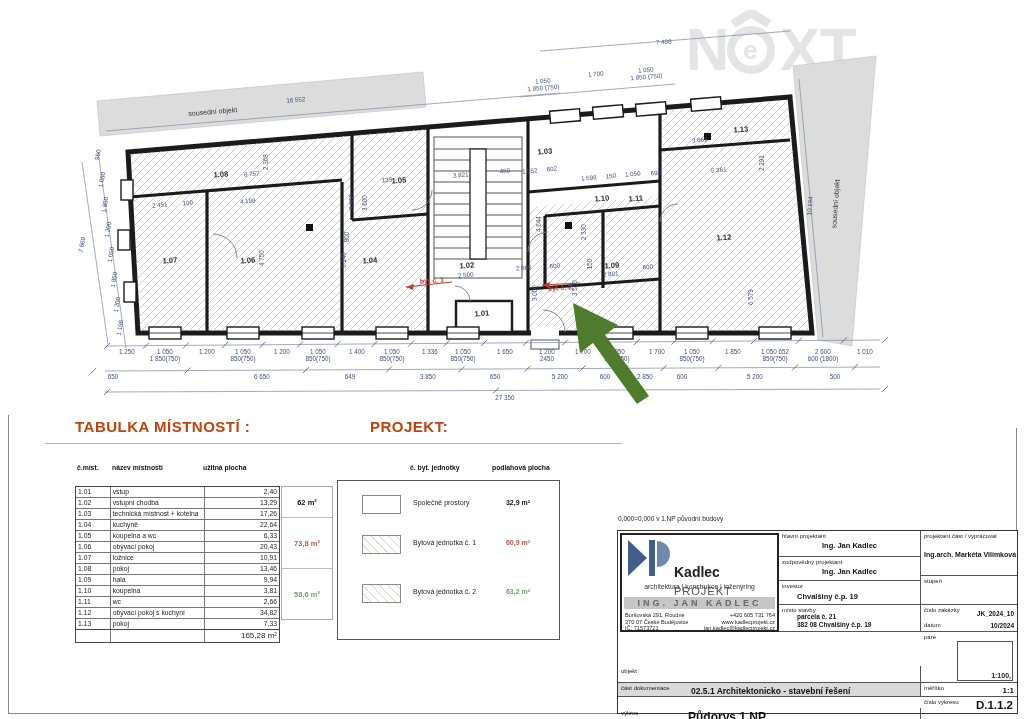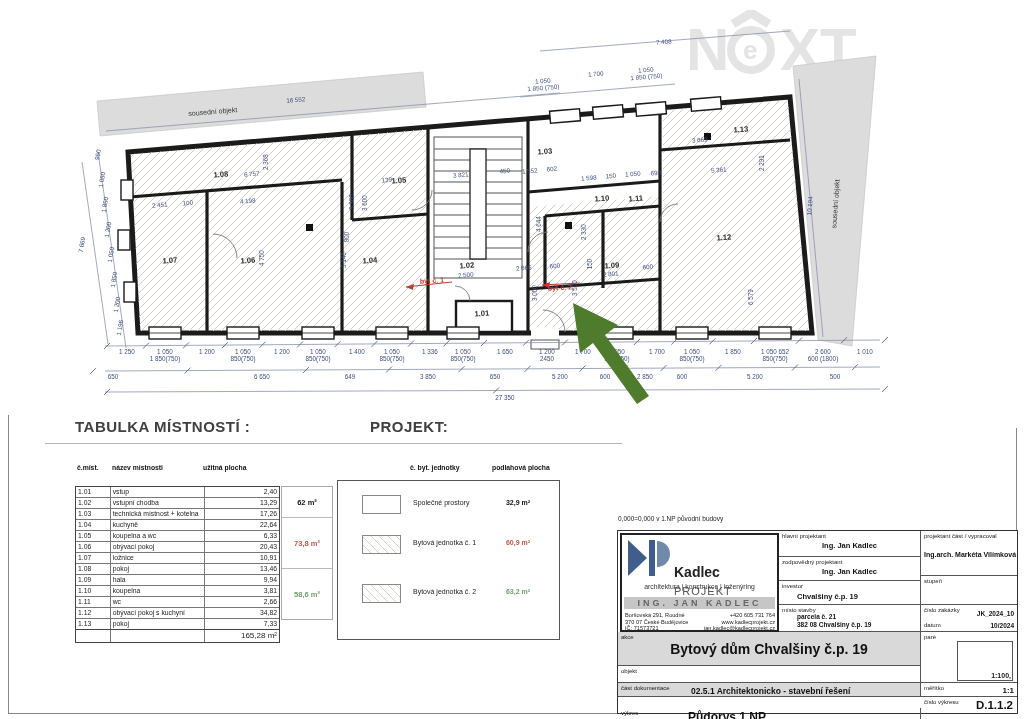--- a/index.html
+++ b/index.html
@@ -1,20 +1,20 @@
 <!DOCTYPE html>
 <html><head>
 <meta charset="utf-8">
 <style>
   html,body{margin:0;padding:0;background:#fff;}
   #sheet{position:relative;width:1024px;height:719px;background:#fff;overflow:hidden;
          font-family:"Liberation Sans",sans-serif;color:#222;}
   .abs{position:absolute;}
   
-  .bigtitle{font-size:15px;font-weight:bold;letter-spacing:.5px;color:#404040;}
+  .bigtitle{font-size:15px;font-weight:bold;letter-spacing:.5px;color:#c2410c;}
   
   #roomtable{position:absolute;left:75px;top:486px;width:203px;border:1px solid #444;}
   .trow{display:flex;height:10px;border-top:1px solid #777;font-size:6.8px;line-height:10px;}
   .trow:first-child{border-top:none;}
   .tc1{width:32px;border-right:1px solid #777;padding-left:2px;}
   .tc2{width:92px;border-right:1px solid #777;padding-left:2px;}
   .tc3{width:73px;text-align:right;padding-right:2px;}
   .totrow{display:flex;height:12px;border-top:1px solid #444;font-size:8px;line-height:12px;}
   .thead{position:absolute;font-size:6.8px;font-weight:bold;color:#111;}
   
@@ -490,24 +490,20 @@
     <div class="cell" style="left:303px;top:45px;width:96px;height:29px;border-right:none;">
       <div class="lab">stupeň</div>
     </div>
     <div class="cell" style="left:303px;top:74px;width:96px;height:27px;border-right:none;">
       <div class="lab">číslo zakázky</div>
       <div class="val" style="position:absolute;right:3px;top:5px;font-size:6.5px;">JK_2024_10</div>
       <div class="lab" style="top:17px;">datum</div>
       <div class="val" style="position:absolute;right:3px;top:17px;font-size:6.5px;">10/2024</div>
     </div>
 
-    <div class="cell gray" style="left:0;top:101px;width:303px;height:34px;">
-      <div class="lab">akce</div>
-      <div style="position:absolute;left:0;top:9px;width:100%;text-align:center;font-size:14px;font-weight:bold;color:#111;">Bytový dům Chvalšiny č.p. 19</div>
-    </div>
     <div class="cell" style="left:0;top:135px;width:303px;height:17px;">
       <div class="lab">objekt</div>
     </div>
     <div class="cell gray" style="left:0;top:152px;width:303px;height:14px;text-align:center;">
       <div class="lab">část dokumentace</div>
       <div class="val" style="position:absolute;left:73px;top:3px;font-size:8.5px;">02.5.1   Architektonicko - stavební řešení</div>
     </div>
     <div class="cell" style="left:0;top:166px;width:303px;height:16px;border-bottom:none;margin-top:11px;">
       <div class="lab">výkres</div>
       <div class="val" style="position:absolute;left:70px;top:2px;font-size:12px;">Půdorys 1.NP</div>

